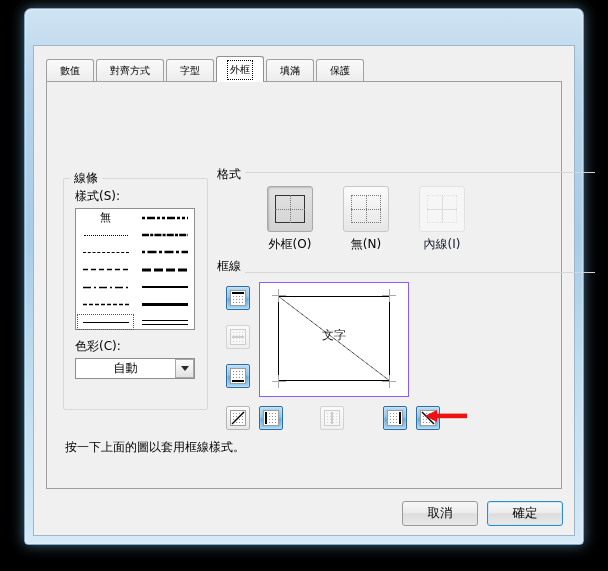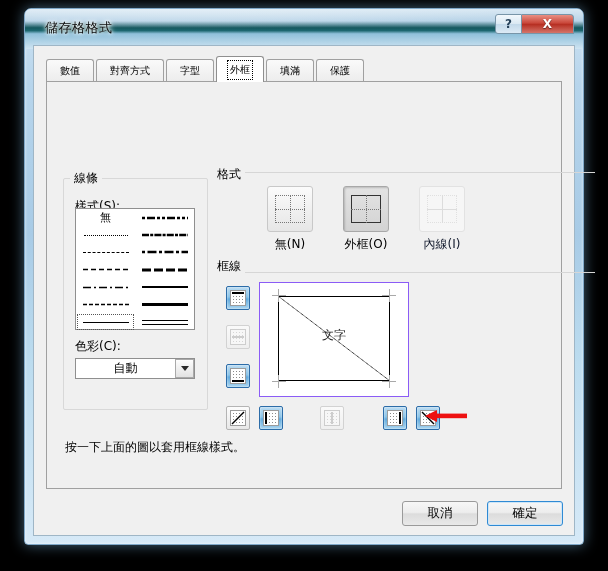--- a/index.html
+++ b/index.html
@@ -81,21 +81,21 @@
   }
   .grp > .grp-box{
     position:absolute;left:0;top:0;right:0;bottom:0;
     border:1px solid #d8d8d8;border-top:1px solid #d8d8d8;border-radius:2px;
   }
   .hdr-line{position:absolute;height:1px;background:#d6d6d6;}
   .hdr-title{position:absolute;font-size:12px;}
 
   
   #linesGroup{left:16px;top:96px;width:145px;height:232px;}
-  .lbl-style{position:absolute;left:12px;top:20px;font-size:12px;}
+  .lbl-style{position:absolute;left:12px;top:10px;font-size:12px;}
   .stylebox{
     position:absolute;left:12px;top:30px;width:120px;height:122px;
     background:#fff;border:1px solid #8f8f8f;box-sizing:border-box;
   }
   .stylecol{position:absolute;top:0;width:50%;height:100%;}
   .stylecol.l{left:0;}
   .stylecol.r{left:50%;}
   .styleitem{position:relative;height:17.4px;box-sizing:border-box;display:flex;align-items:center;justify-content:center;}
   .styleitem .ln{width:44px;height:0;}
   .styleitem.sel{outline:1px dotted #555;outline-offset:-2px;}
@@ -189,27 +189,20 @@
   .btn.default{
     border:1px solid #2f8ad4;
     box-shadow:0 0 0 1px #cfe6f7 inset;
   }
 </style>
 </head>
 <body>
 
 <div class="win">
 
-  <div class="win-glass">
-    <div class="win-title">儲存格格式</div>
-    <div class="tb-btns">
-      <div class="tb-btn tb-help">?</div>
-      <div class="tb-btn tb-close">X</div>
-    </div>
-  </div>
 
   <div class="client">
 
     <div class="tabstrip">
       <div class="tab">
           <span class="tab-lbl">數值</span>
         </div>
       <div class="tab">
           <span class="tab-lbl">對齊方式</span>
         </div>
@@ -304,43 +297,43 @@
           <span class="combo-arrow">
               <i></i>
             </span>
         </div>
       </div>
 
       <div class="hdr-title" id="presetTitle">格式</div>
       <div class="hdr-line" id="presetLine"></div>
 
       <div class="presets">
+        <div class="preset">
+          <div class="preset-ico pressed">
+            <span class="pi-inner">
+              <span class="edge" style="left:0;top:0;right:0;bottom:0;border:1px solid #333"></span>
+              <span class="edge" style="left:0;right:0;top:50%;height:0;border-top:1px dotted #777"></span>
+              <span class="edge" style="top:0;bottom:0;left:50%;width:0;border-left:1px dotted #777"></span>
+            </span>
+          </div>
+          <div class="preset-lbl">外框(O)</div>
+        </div>
+
         <div class="preset">
           <div class="preset-ico">
             <span class="pi-inner">
               <span class="edge" style="left:0;top:0;right:0;height:0;border-top:1px dotted #777"></span>
               <span class="edge" style="left:0;bottom:0;right:0;height:0;border-top:1px dotted #777"></span>
               <span class="edge" style="left:0;top:0;bottom:0;width:0;border-left:1px dotted #777"></span>
               <span class="edge" style="right:0;top:0;bottom:0;width:0;border-left:1px dotted #777"></span>
               <span class="edge" style="left:0;right:0;top:50%;height:0;border-top:1px dotted #777"></span>
               <span class="edge" style="top:0;bottom:0;left:50%;width:0;border-left:1px dotted #777"></span>
             </span>
           </div>
           <div class="preset-lbl">無(N)</div>
-        </div>
-
-        <div class="preset">
-          <div class="preset-ico pressed">
-            <span class="pi-inner">
-              <span class="edge" style="left:0;top:0;right:0;bottom:0;border:1px solid #333"></span>
-              <span class="edge" style="left:0;right:0;top:50%;height:0;border-top:1px dotted #777"></span>
-              <span class="edge" style="top:0;bottom:0;left:50%;width:0;border-left:1px dotted #777"></span>
-            </span>
-          </div>
-          <div class="preset-lbl">外框(O)</div>
         </div>
 
         <div class="preset">
           <div class="preset-ico disabled">
             <span class="pi-inner">
               <span class="edge" style="left:0;top:0;right:0;bottom:0;border:1px dotted #e0e0e0"></span>
               <span class="edge" style="left:0;right:0;top:50%;height:0;border-top:1.5px solid #dcdcdc"></span>
               <span class="edge" style="top:0;bottom:0;left:50%;width:0;border-left:1.5px solid #dcdcdc"></span>
             </span>
           </div>

